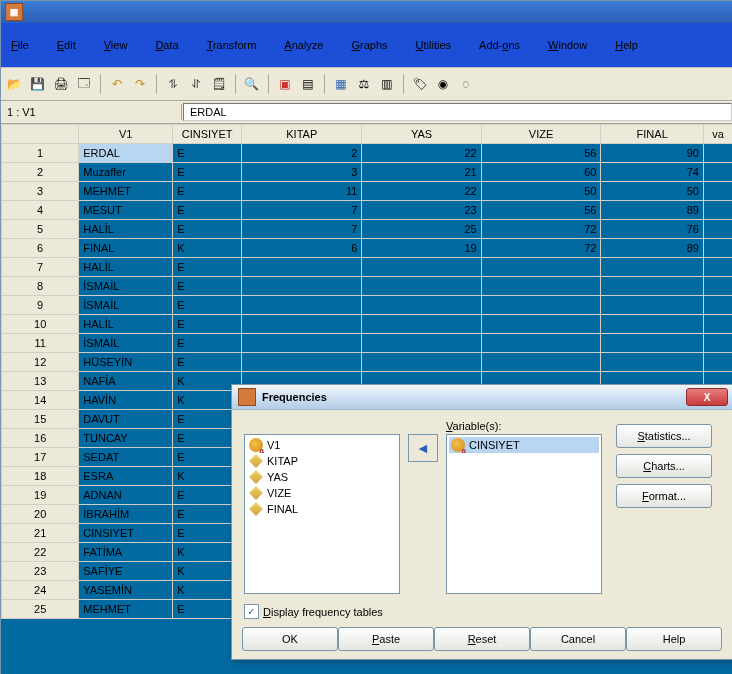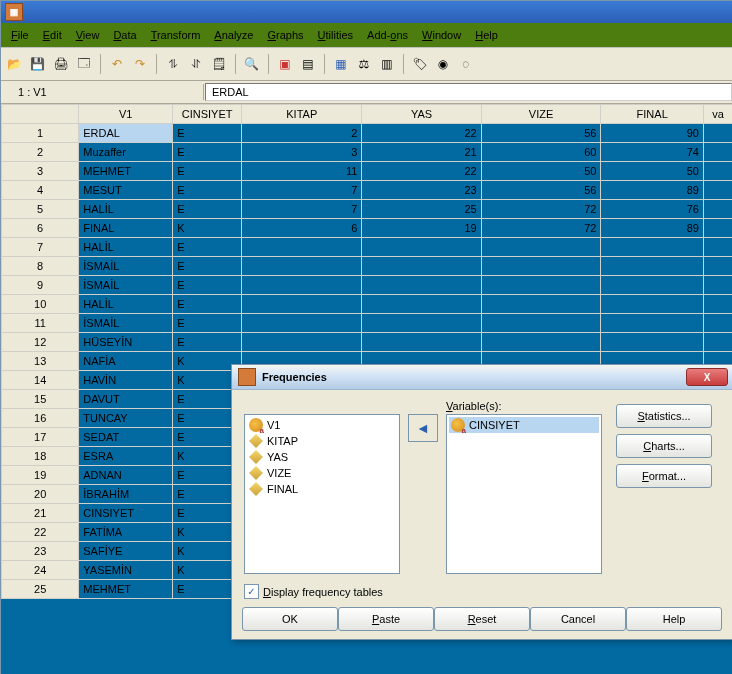--- a/index.html
+++ b/index.html
@@ -1,30 +1,30 @@
 <!DOCTYPE html>
 <html><head>
 <meta charset="utf-8">
 <style>
   html,body{margin:0;padding:0;font-family:Tahoma,Arial,sans-serif;font-size:11px;color:#000;background:#ece9d8;overflow:hidden}
   .window{width:732px;height:674px;background:#ece9d8;display:flex;flex-direction:column;border:1px solid #7a96ac}
   
   .titlebar{height:22px;background:linear-gradient(#3c7bd6,#2b5fb4);display:flex;align-items:center;padding:0 4px;color:#fff;font-weight:bold}
   .titlebar .appicon{width:16px;height:16px;background:#d47a3a;border:1px solid #8c4a1a;margin-right:4px;display:flex;align-items:center;justify-content:center;font-size:9px;color:#fff}
   
-  .menubar{height:20px;background:#4d7c0f;display:flex;align-items:center;padding:2px 4px;gap:2px;border-bottom:1px solid #c0c0c0}
+  .menubar{height:20px;background:#1d4ed8;display:flex;align-items:center;padding:12px 4px;gap:16px;border-bottom:1px solid #c0c0c0}
   .menubar .menuitem{padding:2px 6px;cursor:default}
   .menubar .menuitem u{text-decoration:underline}
   
   .toolbar{height:28px;background:#ece9d8;display:flex;align-items:center;padding:2px 4px;gap:3px;border-bottom:1px solid #aca899}
   .toolbar .tbtn{width:20px;height:20px;display:flex;align-items:center;justify-content:center;font-size:12px;cursor:default}
   .toolbar .sep{width:1px;height:20px;background:#aca899;margin:0 3px}
   
   .refbar{height:22px;background:#ece9d8;display:flex;align-items:center;border-bottom:1px solid #aca899}
-  .refbar .cellref{width:168px;padding:2px 17px;border-right:1px solid #aca899}
+  .refbar .cellref{width:168px;padding:2px 6px;border-right:1px solid #aca899}
   .refbar .cellval{flex:1;padding:2px 6px;background:#fff;border:1px inset #ccc;margin:1px}
   
   .gridwrap{flex:1;background:#0369a1;overflow:hidden;position:relative}
   table{border-collapse:collapse;width:100%}
   th,td{border:1px solid #d0d0c8;padding:2px 4px;height:19px;box-sizing:border-box;white-space:nowrap;overflow:hidden}
   th{background:#ece9d8;text-align:center;font-weight:normal}
   .rowhdr{background:#ece9d8;text-align:center;width:84px}
   td.txt{text-align:left}
   td.num{text-align:right}
   .selcell{background:#b8d6f0}

